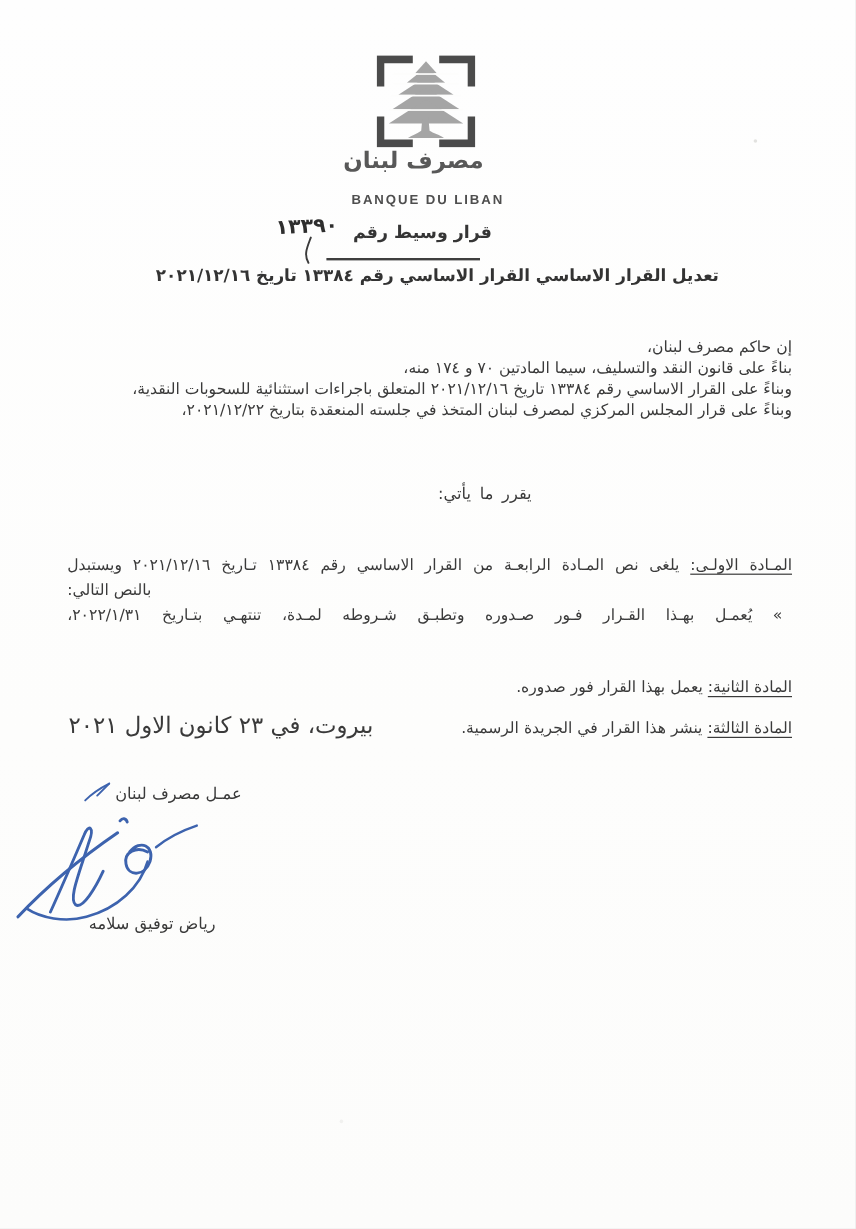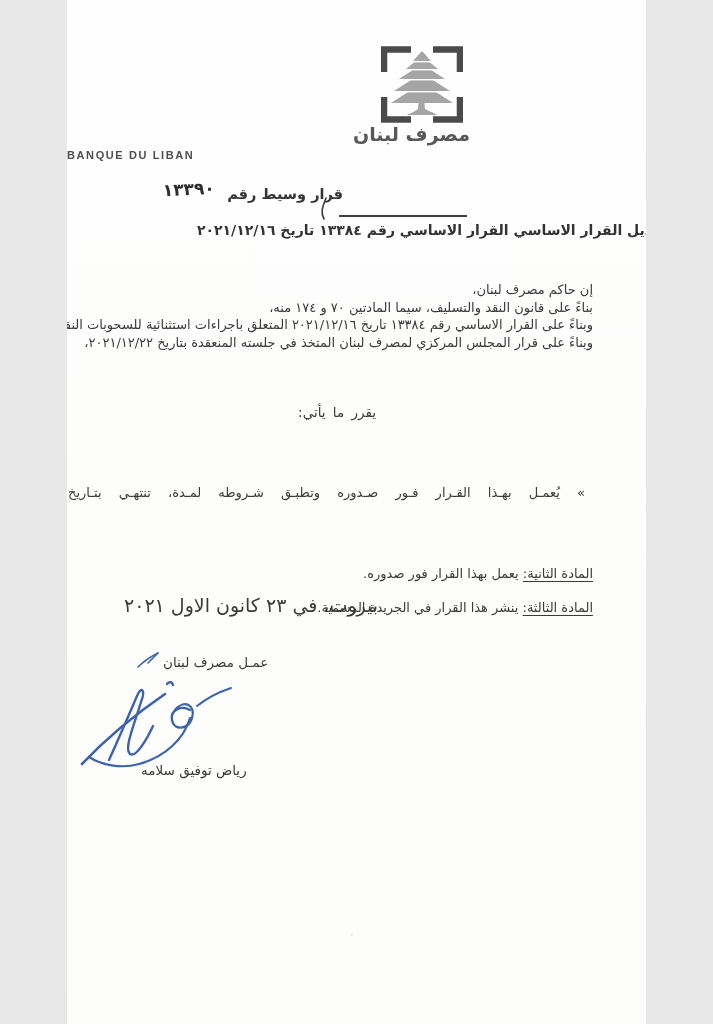--- a/index.html
+++ b/index.html
@@ -1,28 +1,28 @@
 <!DOCTYPE html>
 <html lang="ar"><head>
 <meta charset="utf-8">
 <style>
   html,body{margin:0;padding:0;background:#e8e8e8;}
   .page{
-    position:relative;width:579px;height:1024px;margin:0 auto;
+    position:relative;width:713px;height:1024px;margin:0 auto;
     background:linear-gradient(180deg,#fefefe 0%,#fdfdfc 60%,#fcfcfb 100%);
     font-family:"DejaVu Sans",sans-serif;color:#3a3a3a;overflow:hidden;
   }
   .abs{position:absolute;}
   .u{text-decoration:underline;text-underline-offset:3px;text-decoration-thickness:1px;}
 
   
   .logo-frame{left:314px;top:46px;}
   .bank-ar{left:-12px;top:123px;width:713px;text-align:center;
            font-size:19px;font-weight:bold;color:#585858;direction:rtl;}
-  .bank-fr{left:0;top:149px;width:713px;
+  .bank-fr{left:0;top:161px;width:713px;text-align:center;
            font-family:"Liberation Sans",sans-serif;font-size:11px;font-weight:bold;
            letter-spacing:1.6px;color:#4e4e4e;}
 
   
   .decision-line{top:183px;right:303px;direction:rtl;white-space:nowrap;
                  font-size:14.5px;font-weight:bold;color:#353535;}
   .decision-number{display:inline-block;font-size:17px;font-weight:600;color:#2e2e2e;
                    margin-right:12px;transform:rotate(-2.5deg) translateY(-4px);}
   .num-tail{left:250px;top:196px;}
   .divider{left:272px;top:215px;width:128px;height:2px;background:#3f3f3f;}
@@ -100,20 +100,21 @@
   <div class="abs preamble">
     <div class="ln">إن حاكم مصرف لبنان،</div>
     <div class="ln">بناءً على قانون النقد والتسليف، سيما المادتين ٧٠ و ١٧٤ منه،</div>
     <div class="ln">وبناءً على القرار الاساسي رقم ١٣٣٨٤ تاريخ ٢٠٢١/١٢/١٦ المتعلق باجراءات استثنائية للسحوبات النقدية،</div>
     <div class="ln">وبناءً على قرار المجلس المركزي لمصرف لبنان المتخذ في جلسته المنعقدة بتاريخ ٢٠٢١/١٢/٢٢،</div>
   </div>
 
   <div class="abs decides">يقرر ما يأتي:</div>
 
   <div class="abs article1">
+    <div class="j"><span class="u">المـادة الاولـى:</span> <span>يلغى نص المـادة الرابعـة من القرار الاساسي رقم ١٣٣٨٤ تـاريخ ٢٠٢١/١٢/١٦ ويستبدل</span></div>
     <div class="l2">بالنص التالي:</div>
     <div class="j l3"><span class="giso">«</span> <span>يُعمـل بهـذا القـرار فـور صـدوره وتطبـق شـروطه لمـدة، تنتهـي بتـاريخ ٢٠٢٢/١/٣١،</span></div>
   </div>
 
   <div class="abs article2"><span class="u">المادة الثانية:</span> <span>يعمل بهذا القرار فور صدوره.</span></div>
 
   <div class="abs article3"><span class="u">المادة الثالثة:</span> <span>ينشر هذا القرار في الجريدة الرسمية.</span></div>
 
   <div class="abs place-date">بيروت، في ٢٣ كانون الاول ٢٠٢١</div>
 

